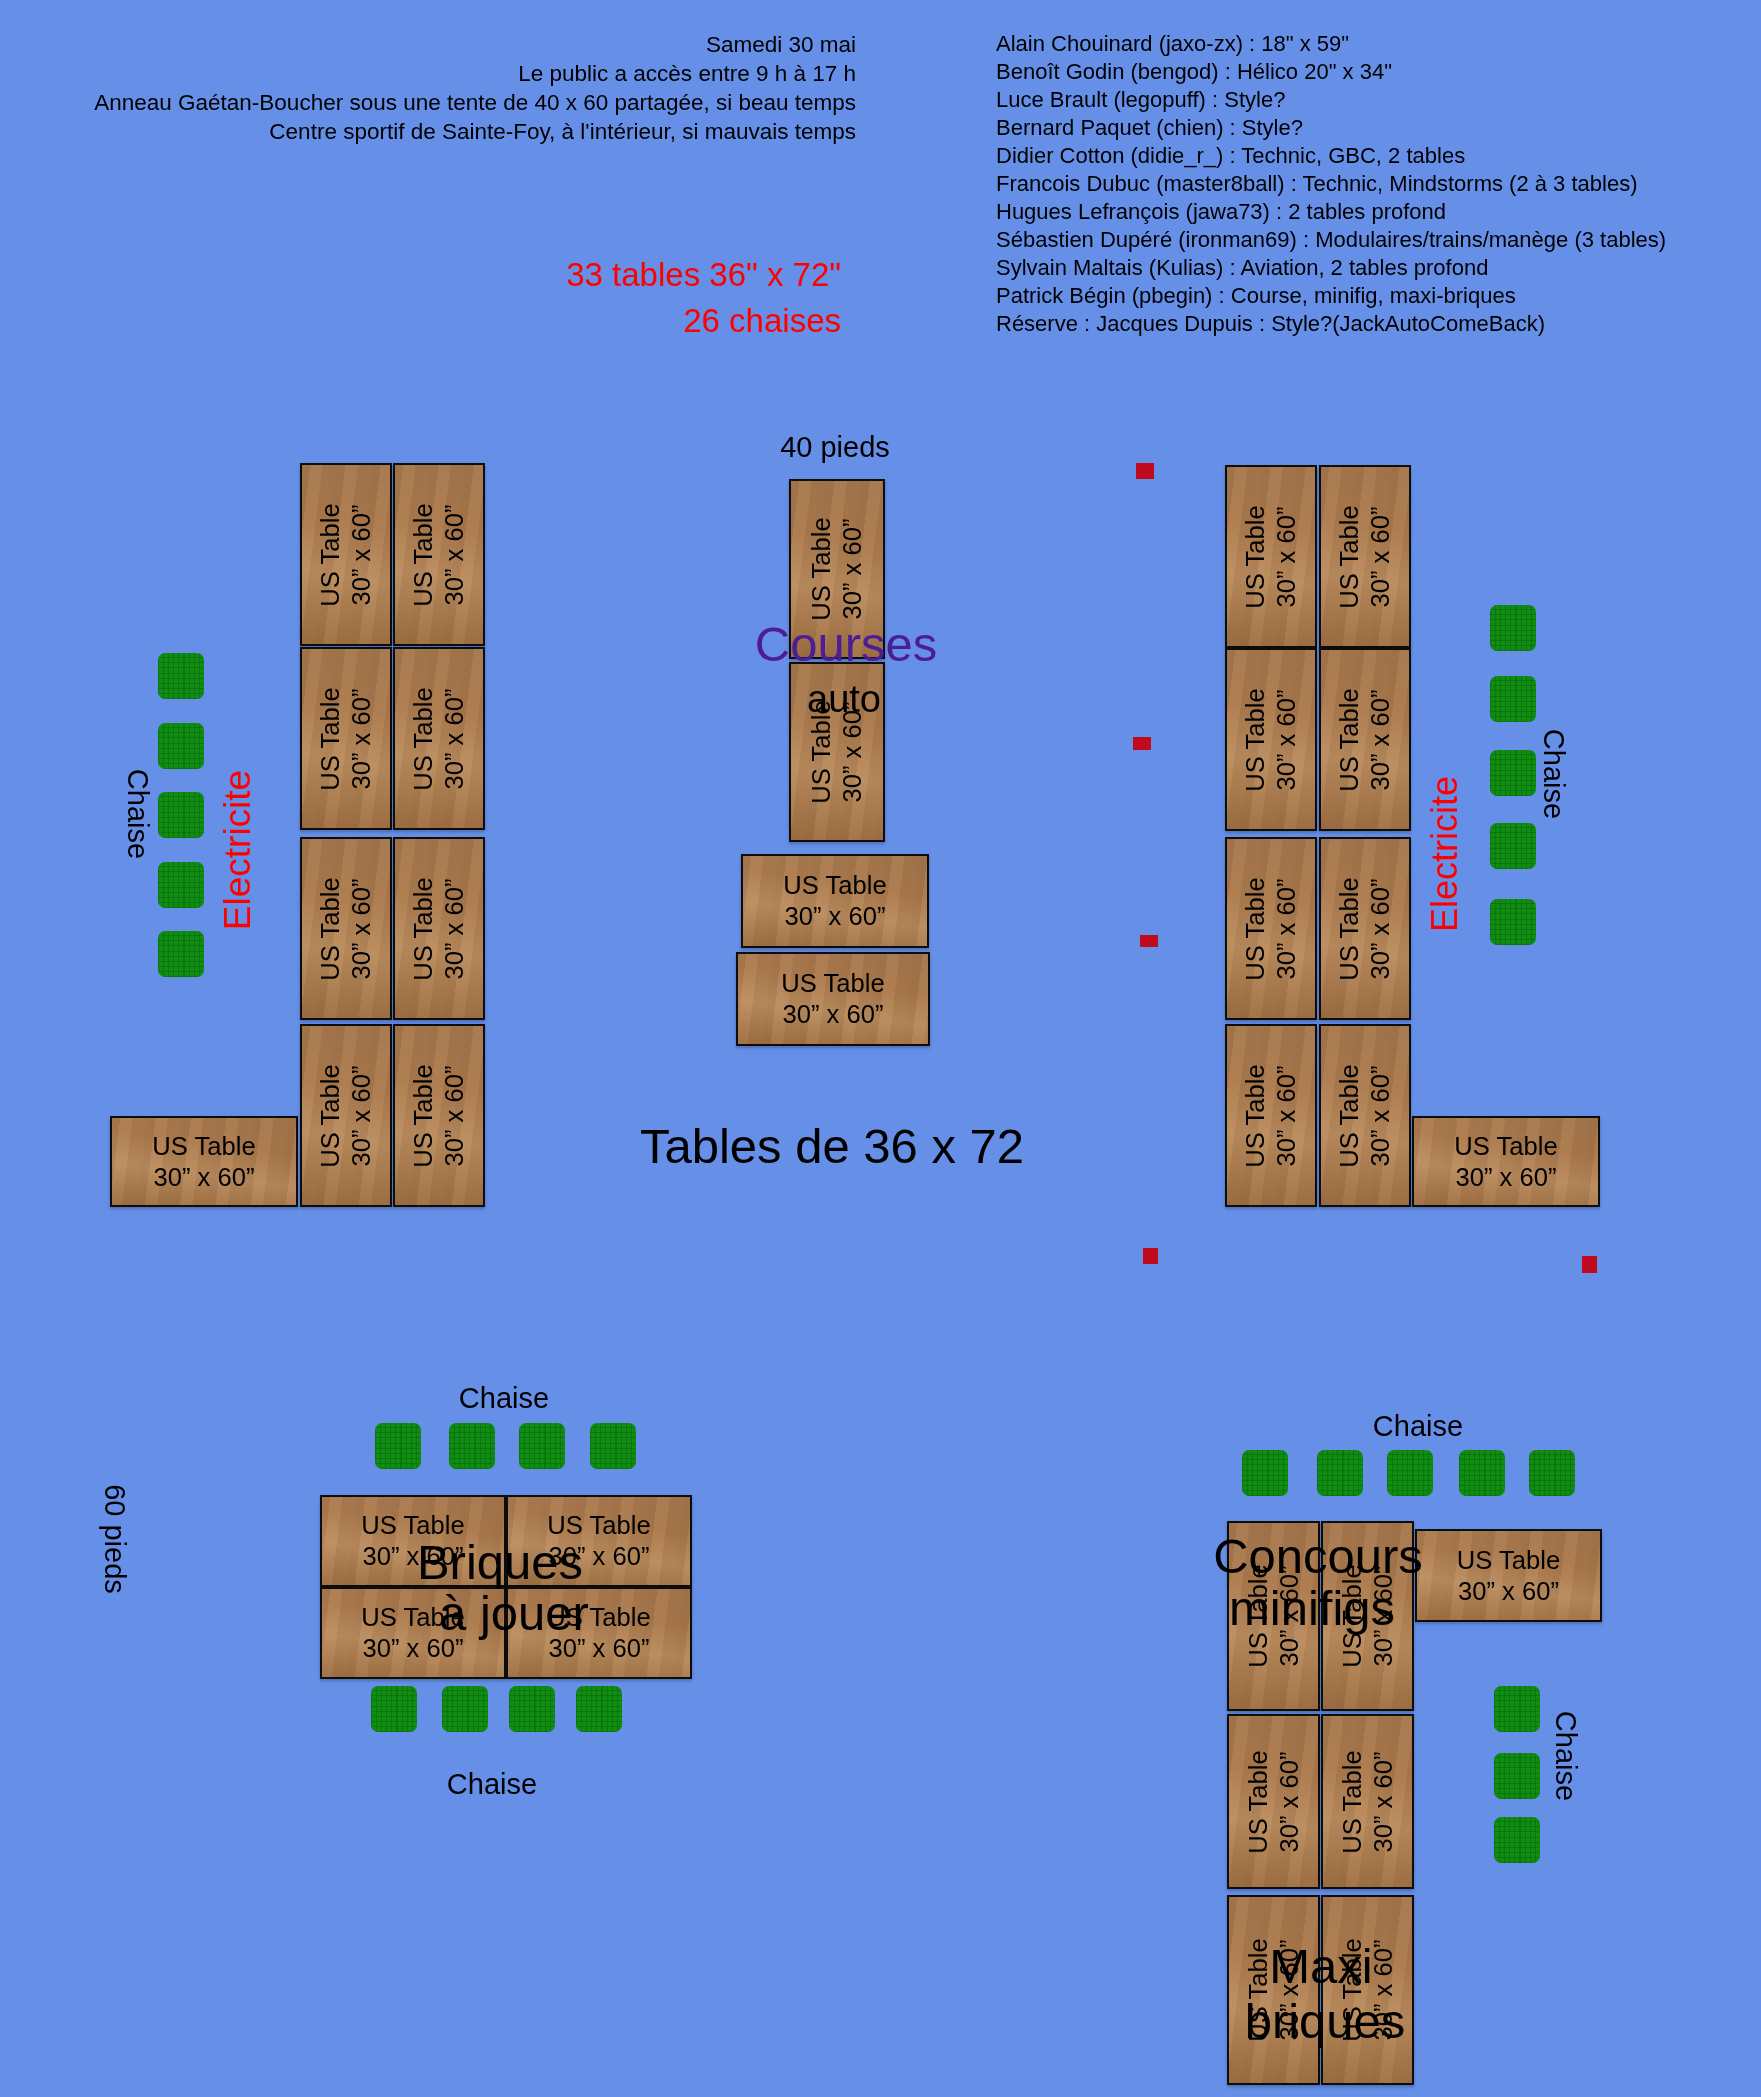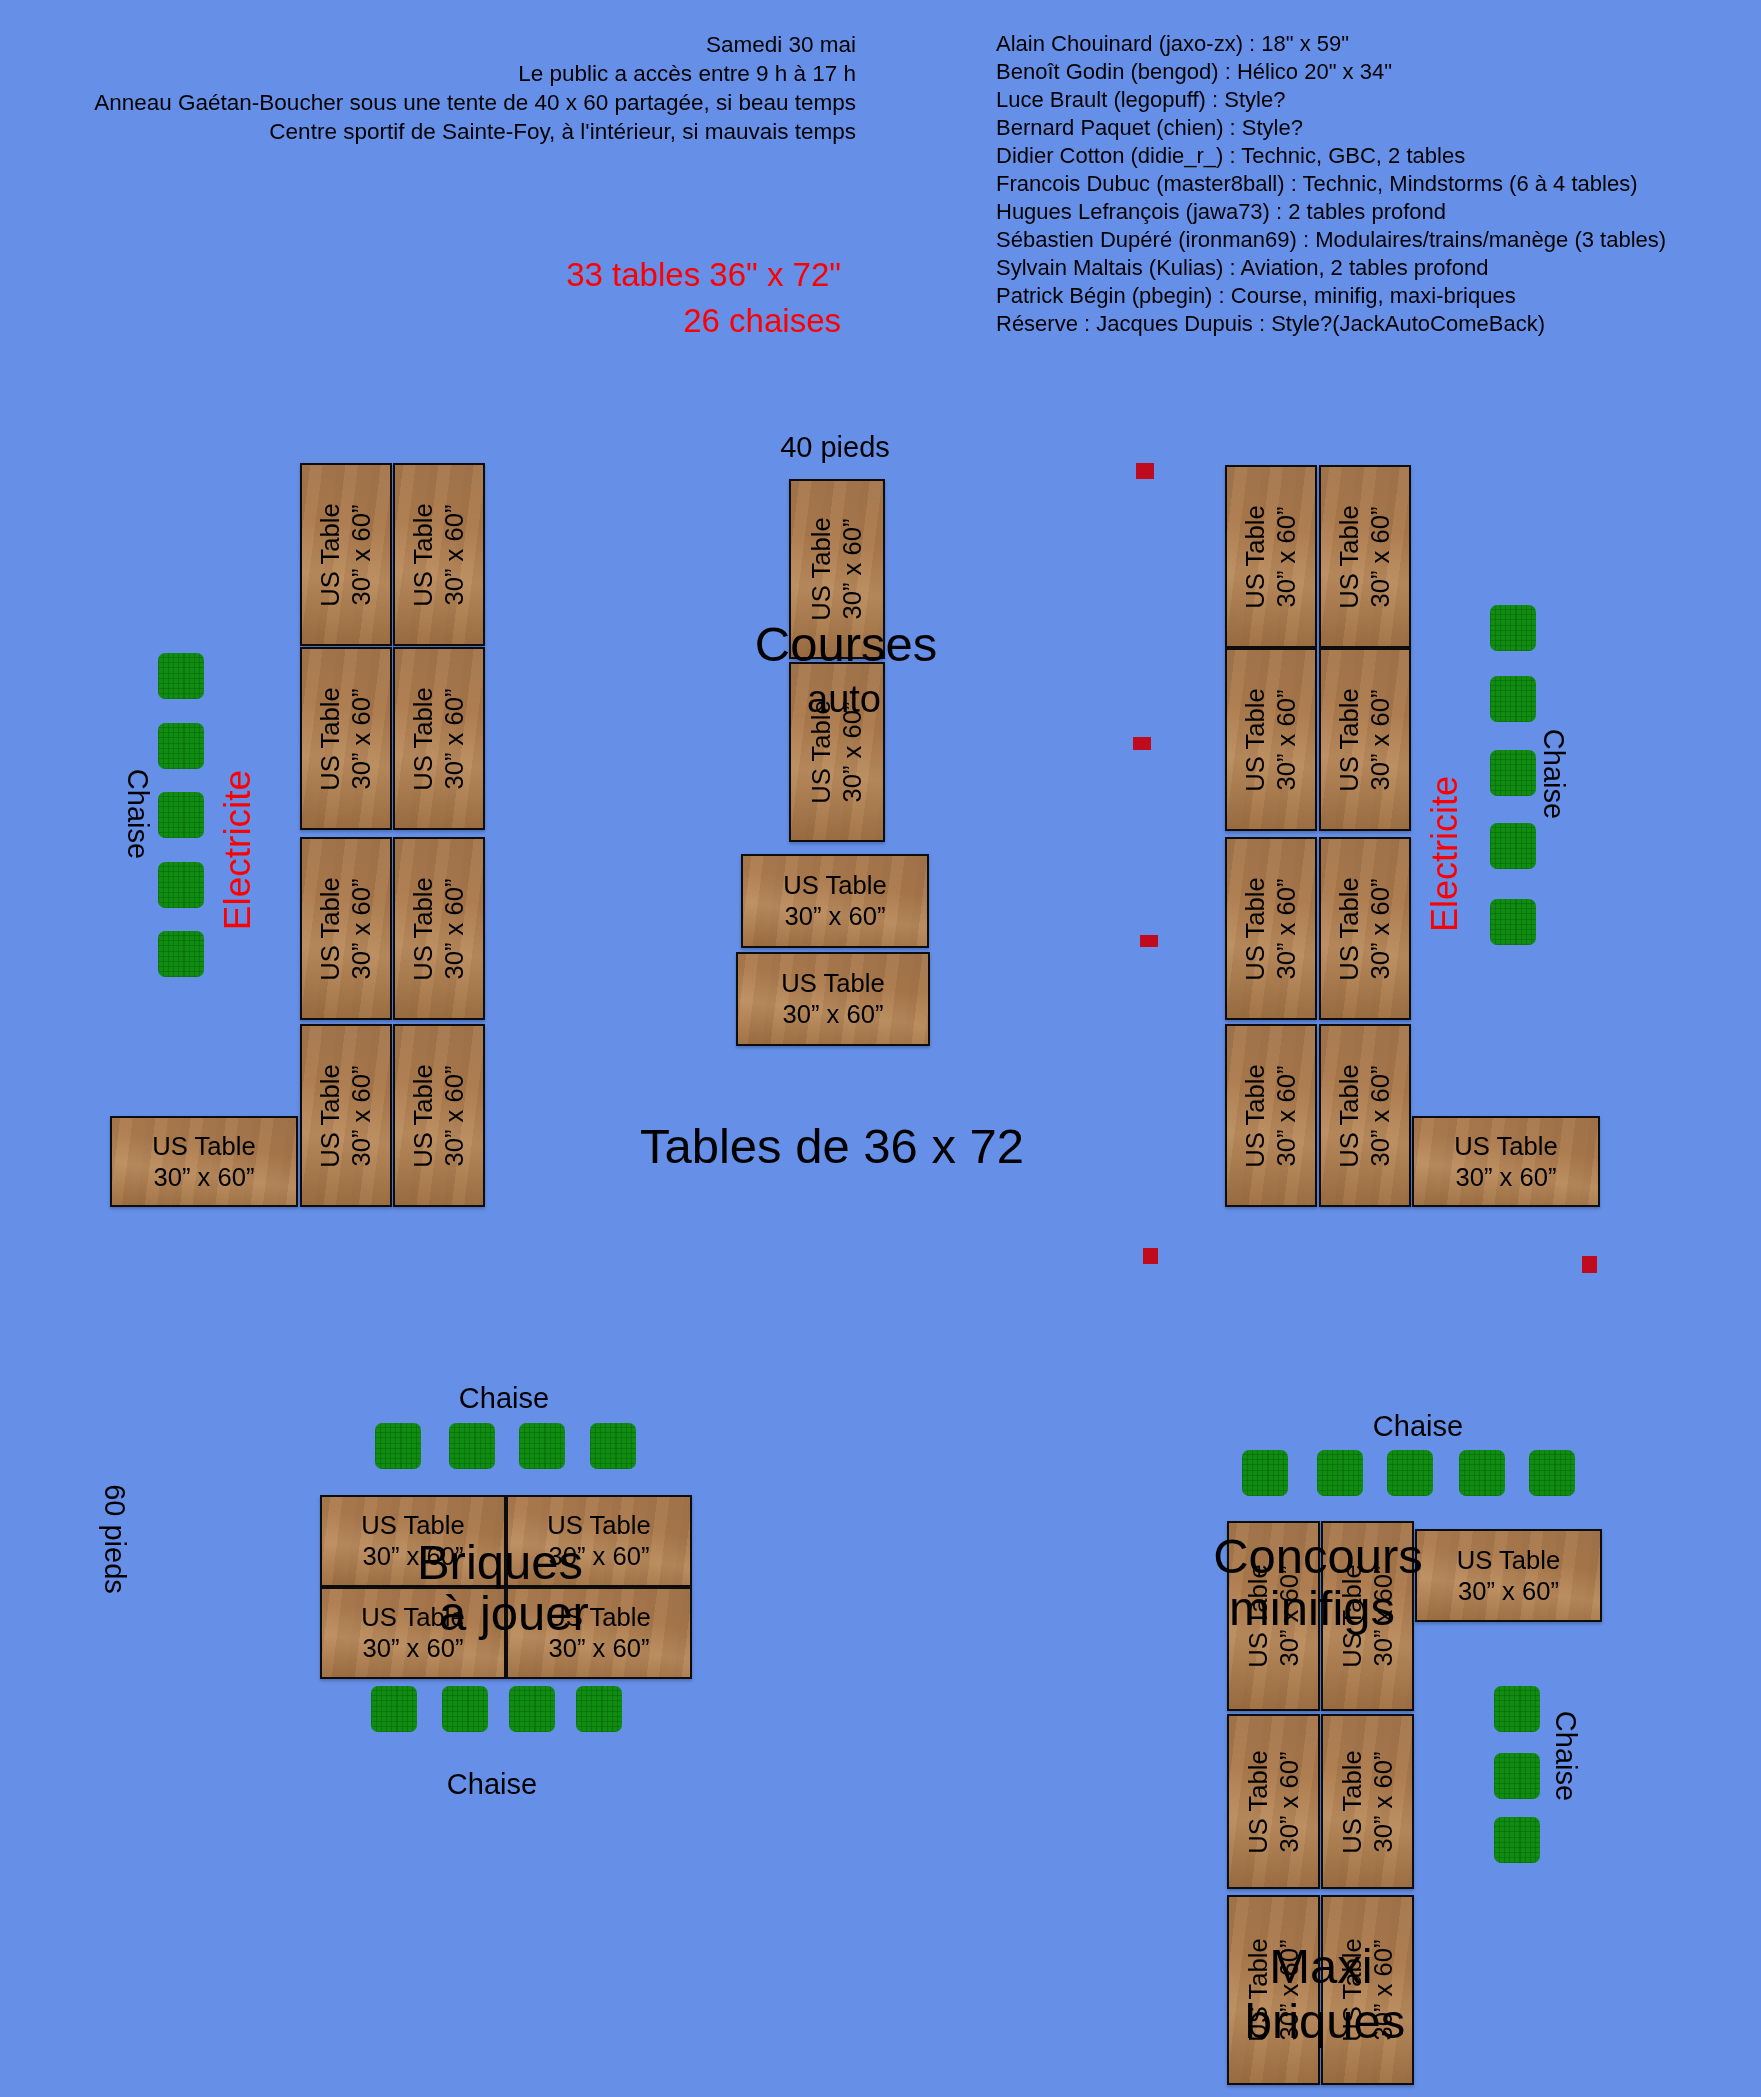--- a/index.html
+++ b/index.html
@@ -69,21 +69,21 @@
       <div>33 tables 36" x 72"</div>
       <div>26 chaises</div>
     </div>
 
   <div id="header-right" class="hblock">
       <div>Alain Chouinard (jaxo-zx) : 18" x 59"</div>
       <div>Benoît Godin (bengod) : Hélico 20" x 34"</div>
       <div>Luce Brault (legopuff) : Style?</div>
       <div>Bernard Paquet (chien) : Style?</div>
       <div>Didier Cotton (didie_r_) : Technic, GBC, 2 tables</div>
-      <div>Francois Dubuc (master8ball) : Technic, Mindstorms (6 à 4 tables)</div>
+      <div>Francois Dubuc (master8ball) : Technic, Mindstorms (2 à 3 tables)</div>
       <div>Hugues Lefrançois (jawa73) : 2 tables profond</div>
       <div>Sébastien Dupéré (ironman69) : Modulaires/trains/manège (3 tables)</div>
       <div>Sylvain Maltais (Kulias) : Aviation, 2 tables profond</div>
       <div>Patrick Bégin (pbegin) : Course, minifig, maxi-briques</div>
       <div>Réserve : Jacques Dupuis  : Style?(JackAutoComeBack)</div>
     </div>
 
   <div id="tables-layer">
       <div class="table v" style="left: 300px; top: 463px; width: 92px; height: 183px;">
         <div class="lbl">
@@ -318,21 +318,21 @@
       <div class="outlet" style="left: 1136px; top: 463px; width: 18.4px; height: 16.4px;"></div>
       <div class="outlet" style="left: 1133px; top: 737px; width: 18.4px; height: 13.3px;"></div>
       <div class="outlet" style="left: 1140px; top: 935px; width: 18.4px; height: 12.3px;"></div>
       <div class="outlet" style="left: 1143px; top: 1248px; width: 15.4px; height: 16.4px;"></div>
       <div class="outlet" style="left: 1582px; top: 1256px; width: 15.4px; height: 17.4px;"></div>
     </div>
 
   <div id="labels-layer">
       <div class="flabel" style="left: 835px; top: 447px; font-size: 29px; color: rgb(0, 0, 0);">40 pieds</div>
       <div class="flabel rotcw" style="left: 114px; top: 1539px; font-size: 29px; color: rgb(0, 0, 0);">60 pieds</div>
-      <div class="flabel" style="left: 846px; top: 644px; font-size: 49px; color: #000000; text-align: center;">Courses</div>
+      <div class="flabel" style="left: 846px; top: 644px; font-size: 49px; color: #4c1d95; text-align: center;">Courses</div>
       <div class="flabel" style="left: 844px; top: 699px; font-size: 38px; color: rgb(0, 0, 0);">auto</div>
       <div class="flabel" style="left: 832px; top: 1146px; font-size: 49px; color: rgb(0, 0, 0);">Tables de 36 x 72</div>
       <div class="flabel" style="left: 500px; top: 1562px; font-size: 49px; color: rgb(0, 0, 0);">Briques</div>
       <div class="flabel" style="left: 514px; top: 1613px; font-size: 49px; color: rgb(0, 0, 0);">à jouer</div>
       <div class="flabel" style="left: 1318px; top: 1556px; font-size: 49px; color: rgb(0, 0, 0);">Concours</div>
       <div class="flabel" style="left: 1312px; top: 1608px; font-size: 49px; color: rgb(0, 0, 0);">minifigs</div>
       <div class="flabel" style="left: 1321px; top: 1966px; font-size: 49px; color: rgb(0, 0, 0); text-align: right;">Maxi</div>
       <div class="flabel" style="left: 1325px; top: 2021px; font-size: 49px; color: rgb(0, 0, 0);">briques</div>
       <div class="flabel rotcw" style="left: 137px; top: 814px; font-size: 29px; color: rgb(0, 0, 0);">Chaise</div>
       <div class="flabel rotcw" style="left: 1553px; top: 774px; font-size: 29px; color: rgb(0, 0, 0);">Chaise</div>

